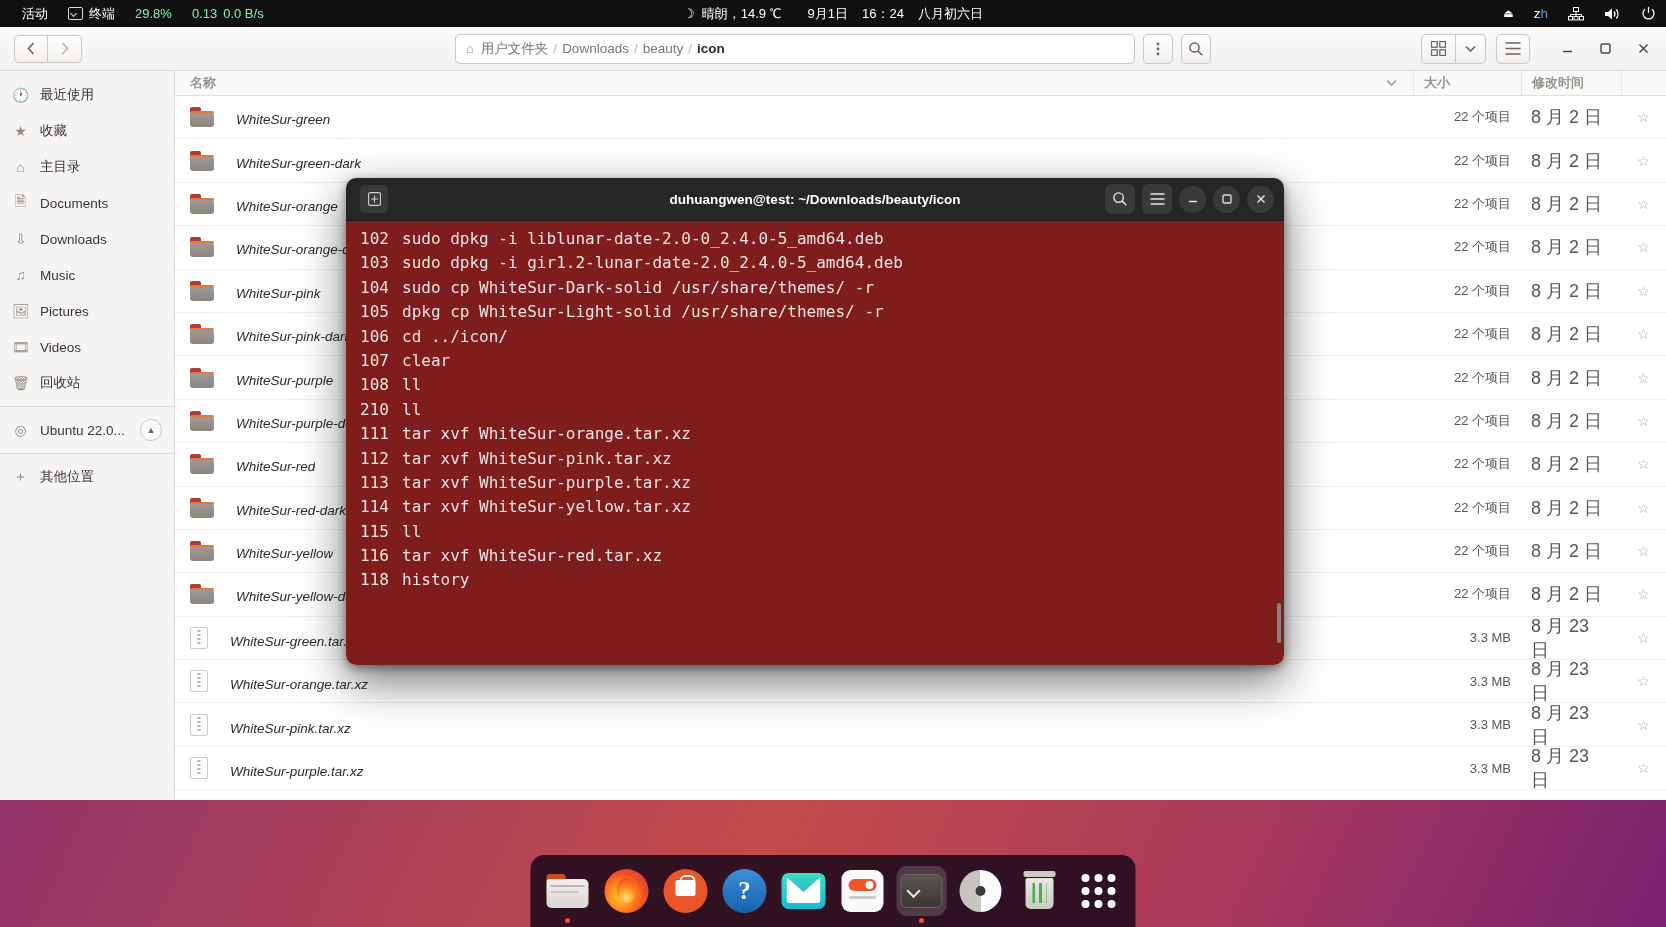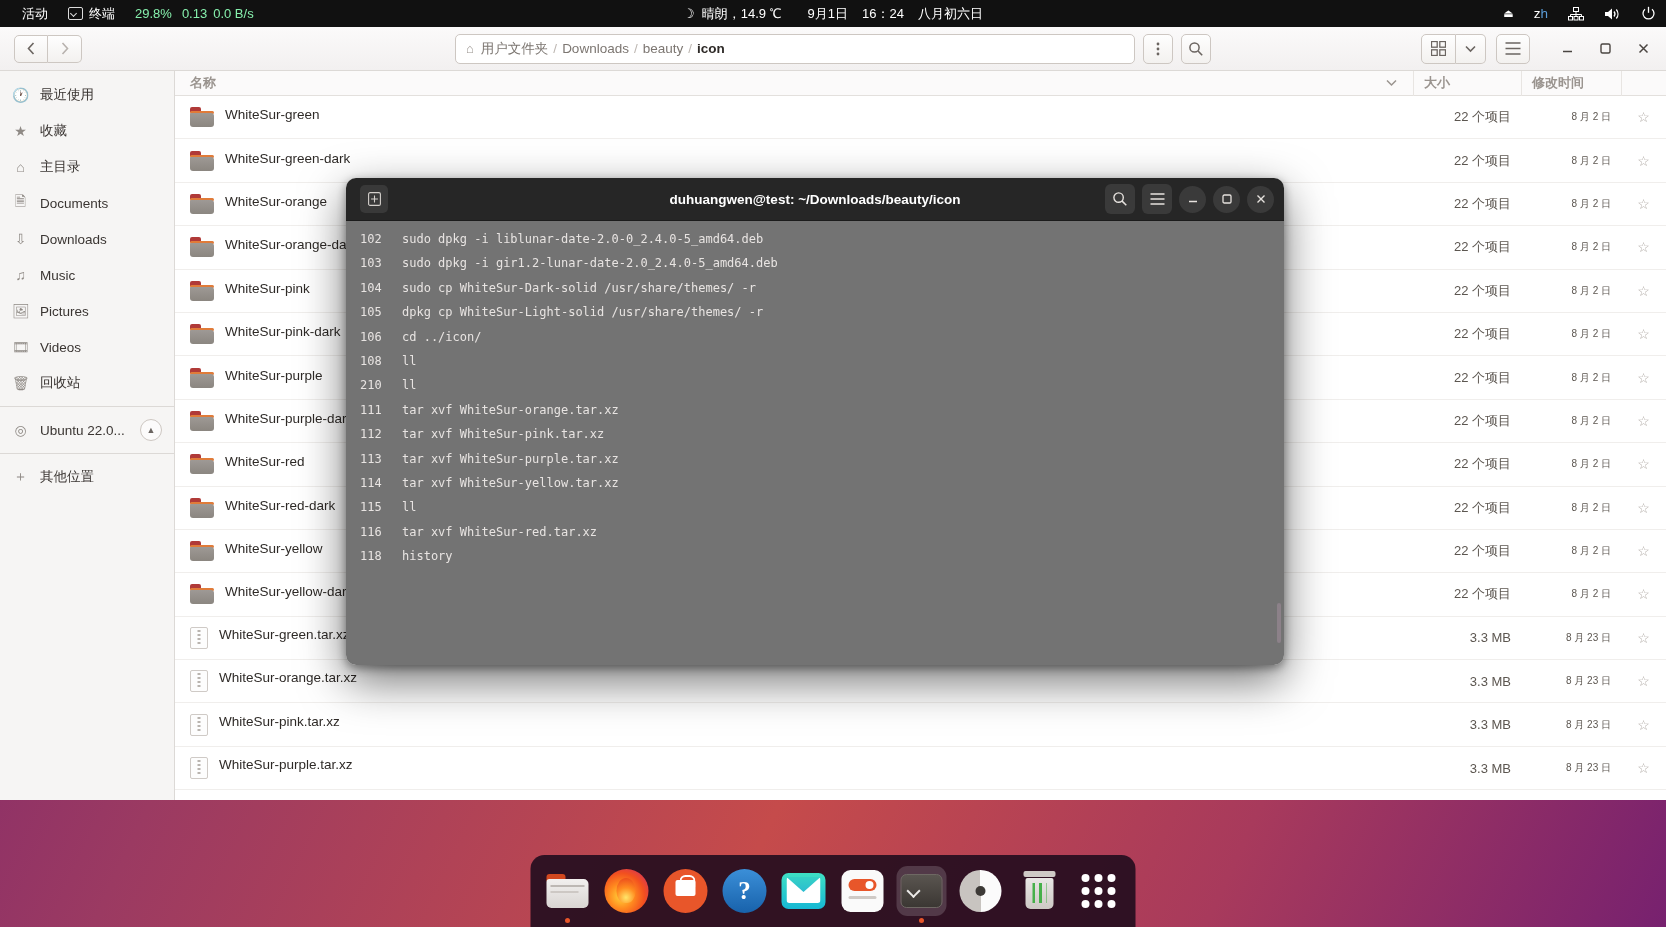--- a/index.html
+++ b/index.html
@@ -134,24 +134,24 @@
   .col-head .ch { padding: 0 10px; }
   .ch-name { flex: 1; padding-left: 15px !important; display:flex; align-items:center; justify-content: space-between;}
   .ch-size { width: 108px; border-left: 1px solid #e8e5e2; height: 25px; display:flex; align-items:center; }
   .ch-mod  { width: 100px; border-left: 1px solid #e8e5e2; height: 25px; display:flex; align-items:center; }
   .ch-star { width: 45px; border-left: 1px solid #e8e5e2; height: 25px; }
   .rows { flex: 1; overflow: hidden; }
   .frow {
     height: 43.4px; display: flex; align-items: center;
     border-bottom: 1px solid #f0eeec; font-size: 13.5px; color: #2e2a27;
   }
-  .frow .fname { flex: 1; display: flex; align-items: flex-start; gap: 11px; padding-left: 15px; min-width: 0; }
+  .frow .fname { flex: 1; display: flex; align-items: flex-end; gap: 22px; padding-left: 15px; min-width: 0; font-style: italic; }
   .frow .fname span.t { white-space: nowrap; overflow: hidden; text-overflow: ellipsis; }
   .frow .fsize { width: 108px; padding: 0 10px; text-align: right; color: #5c5650; font-size: 13px; }
-  .frow .fmod  { width: 100px; padding: 0 10px; text-align: right; color: #5c5650; font-size: 10px; }
+  .frow .fmod  { width: 100px; padding: 0 10px; color: #5c5650; font-size: 18px; }
   .frow .fstar { width: 45px; text-align: center; color: #b0aaa5; font-size: 14px; }
 
   
   .ico-folder { width: 24px; height: 20px; position: relative; flex: none; }
   .ico-folder .tab {
     position: absolute; top: 0; left: 0; width: 11px; height: 5px;
     background: #b03a38; border-radius: 2px 2px 0 0;
   }
   .ico-folder .bar {
     position: absolute; top: 4px; left: 0; width: 24px; height: 3px;
@@ -195,22 +195,22 @@
   .th-right { position: absolute; right: 10px; display: flex; align-items: center; gap: 7px; }
   .th-btn {
     width: 30px; height: 30px; border-radius: 6px; background: #3a3a3a;
     display: flex; align-items: center; justify-content: center; color: #e6e2de; font-size: 14px;
   }
   .th-circ {
     width: 27px; height: 27px; border-radius: 50%; background: #3a3a3a;
     display: flex; align-items: center; justify-content: center; color: #e6e2de; font-size: 13px;
   }
   #term-body {
-    flex: 1; background: #737373; position: relative;
-    font-family: "DejaVu Sans Mono", monospace; font-size: 12px;
+    flex: 1; background: #7f1d1d; position: relative;
+    font-family: "DejaVu Sans Mono", monospace; font-size: 16px;
     padding: 6px 0 1px 0; overflow: hidden;
   }
   .tline { height: 24.4px; line-height: 24.4px; padding-left: 56px; color: #e8e4e2; white-space: pre; }
   .tline .num { color: #e8e4e2; display: inline-block; width: 42px; margin-left: -42px; }
   .promptline { height: 24.4px; line-height: 24.4px; padding-left: 14px; white-space: pre; }
   .tscroll {
     position: absolute; right: 3px; bottom: 22px; width: 4px; height: 40px;
     background: #8c8189; border-radius: 2px;
   }
 
@@ -277,21 +277,21 @@
   <div class="tb-left">
     <div class="tb-item">
       <span>活动</span>
     </div>
     <div class="tb-item">
       <span class="term-mini-icon"></span>
       <span>终端</span>
     </div>
     <div class="tb-item">
       <span class="stat">29.8%</span>
-      <span class="stat" style="margin-left:4px">0.13</span>
+      <span class="stat" style="margin-left:14px">0.13</span>
       <span class="stat" style="margin-left:0">0.0 B/s</span>
     </div>
   </div>
   <div class="tb-center">
     <div style="display:flex;align-items:center;gap:7px">
       <span class="moon-icon">☽</span>
       <span>晴朗，14.9 ℃</span>
     </div>
     <div style="display:flex;align-items:center;gap:14px">
       <span>9月1日</span>
@@ -704,20 +704,21 @@
       </div>
     </div>
   </div>
   <div id="term-body">
     <div id="term-lines">
         <div class="tline"><span class="num">102</span><span>sudo dpkg -i liblunar-date-2.0-0_2.4.0-5_amd64.deb</span></div>
         <div class="tline"><span class="num">103</span><span>sudo dpkg -i gir1.2-lunar-date-2.0_2.4.0-5_amd64.deb</span></div>
         <div class="tline"><span class="num">104</span><span>sudo cp WhiteSur-Dark-solid /usr/share/themes/ -r</span></div>
         <div class="tline"><span class="num">105</span><span>dpkg cp WhiteSur-Light-solid /usr/share/themes/ -r</span></div>
         <div class="tline"><span class="num">106</span><span>cd ../icon/</span></div>
+        <div class="tline"><span class="num">107</span><span>clear</span></div>
         <div class="tline"><span class="num">108</span><span>ll</span></div>
         <div class="tline"><span class="num">210</span><span>ll</span></div>
         <div class="tline"><span class="num">111</span><span>tar xvf WhiteSur-orange.tar.xz</span></div>
         <div class="tline"><span class="num">112</span><span>tar xvf WhiteSur-pink.tar.xz</span></div>
         <div class="tline"><span class="num">113</span><span>tar xvf WhiteSur-purple.tar.xz</span></div>
         <div class="tline"><span class="num">114</span><span>tar xvf WhiteSur-yellow.tar.xz</span></div>
         <div class="tline"><span class="num">115</span><span>ll</span></div>
         <div class="tline"><span class="num">116</span><span>tar xvf WhiteSur-red.tar.xz</span></div>
         <div class="tline"><span class="num">118</span><span>history</span></div>
       </div>

